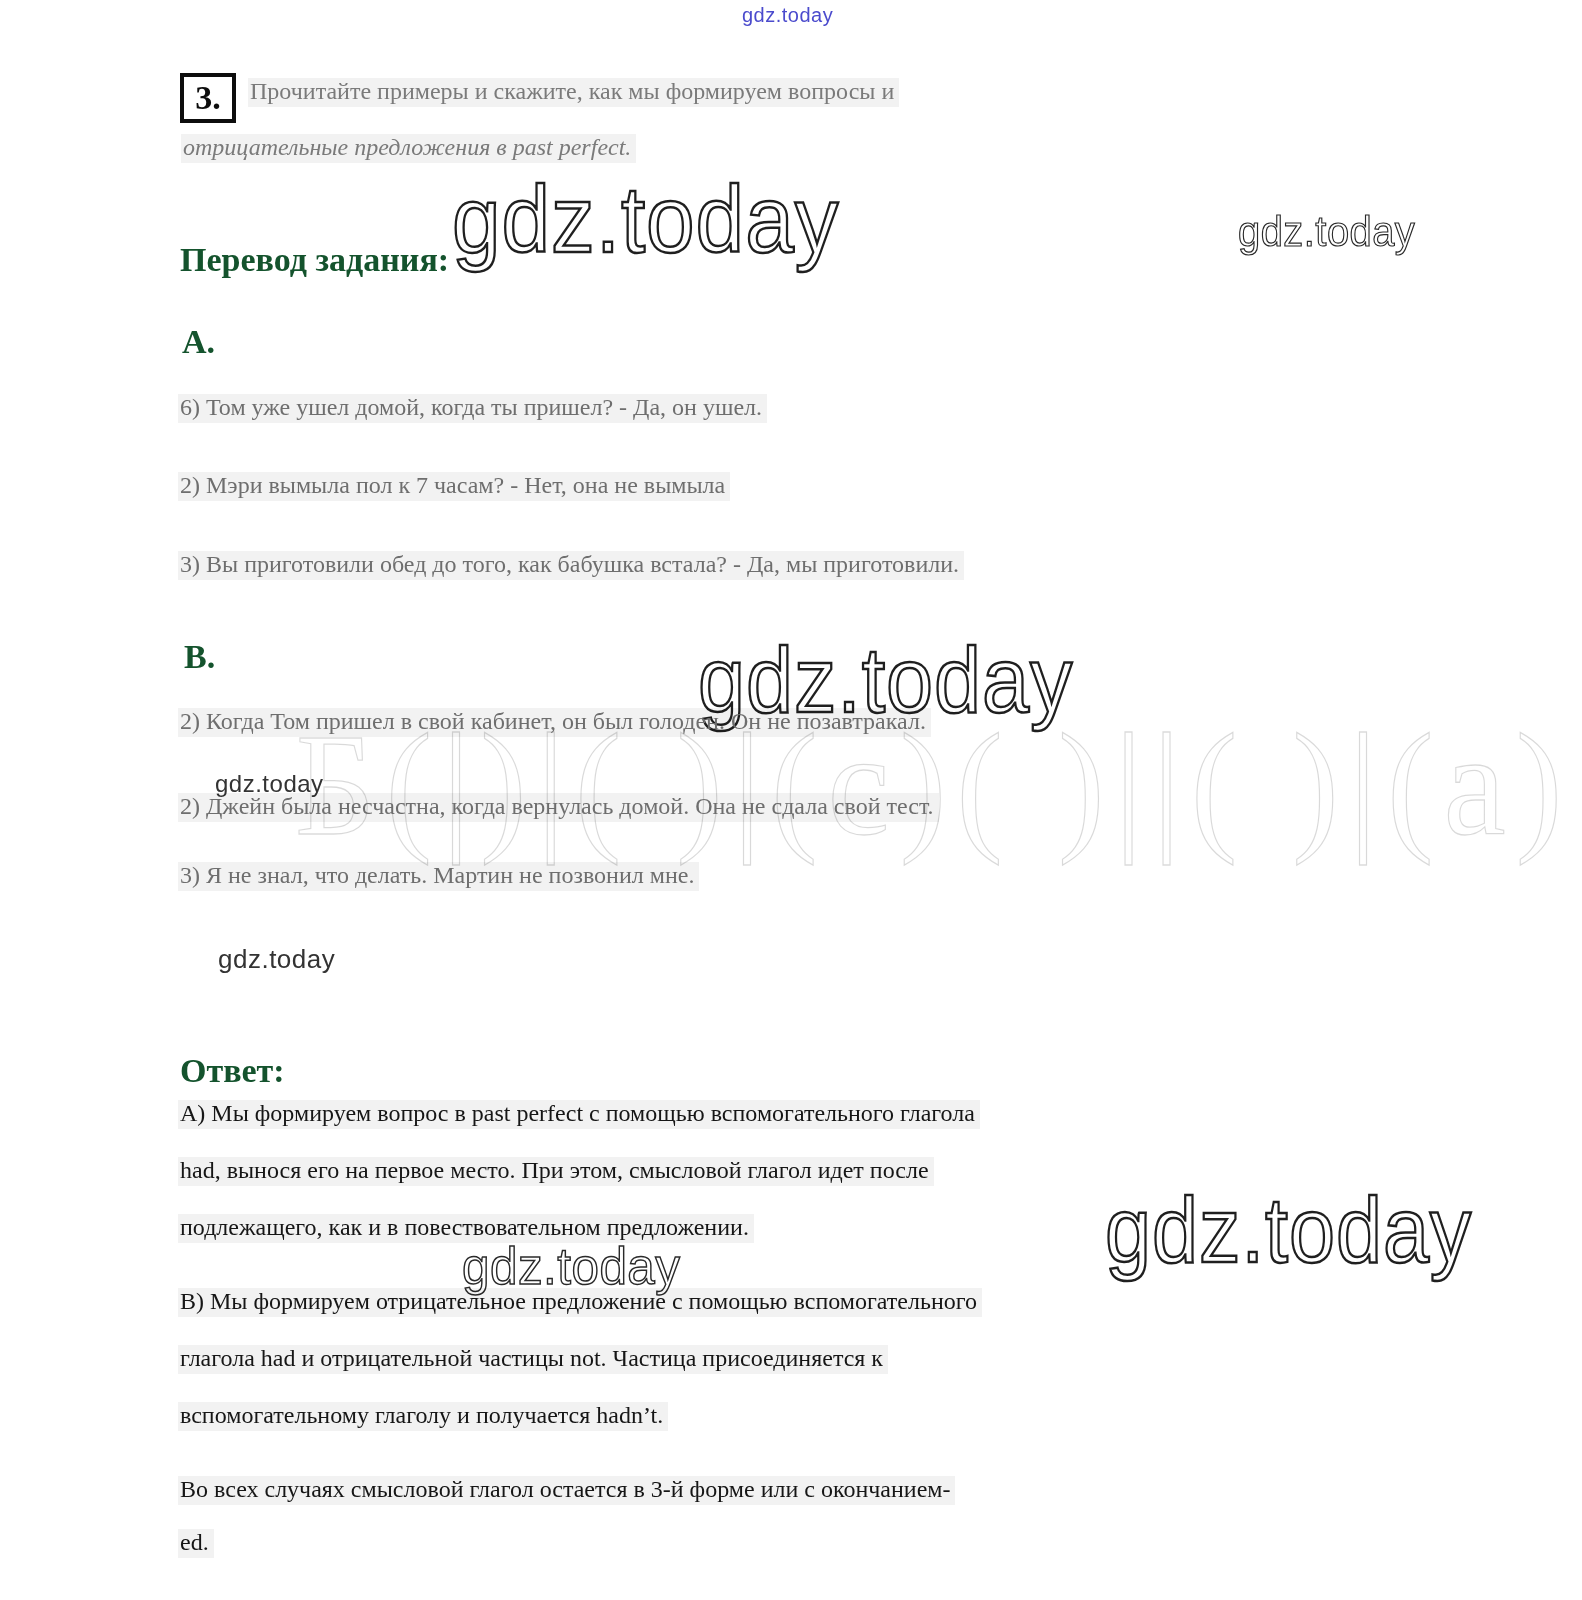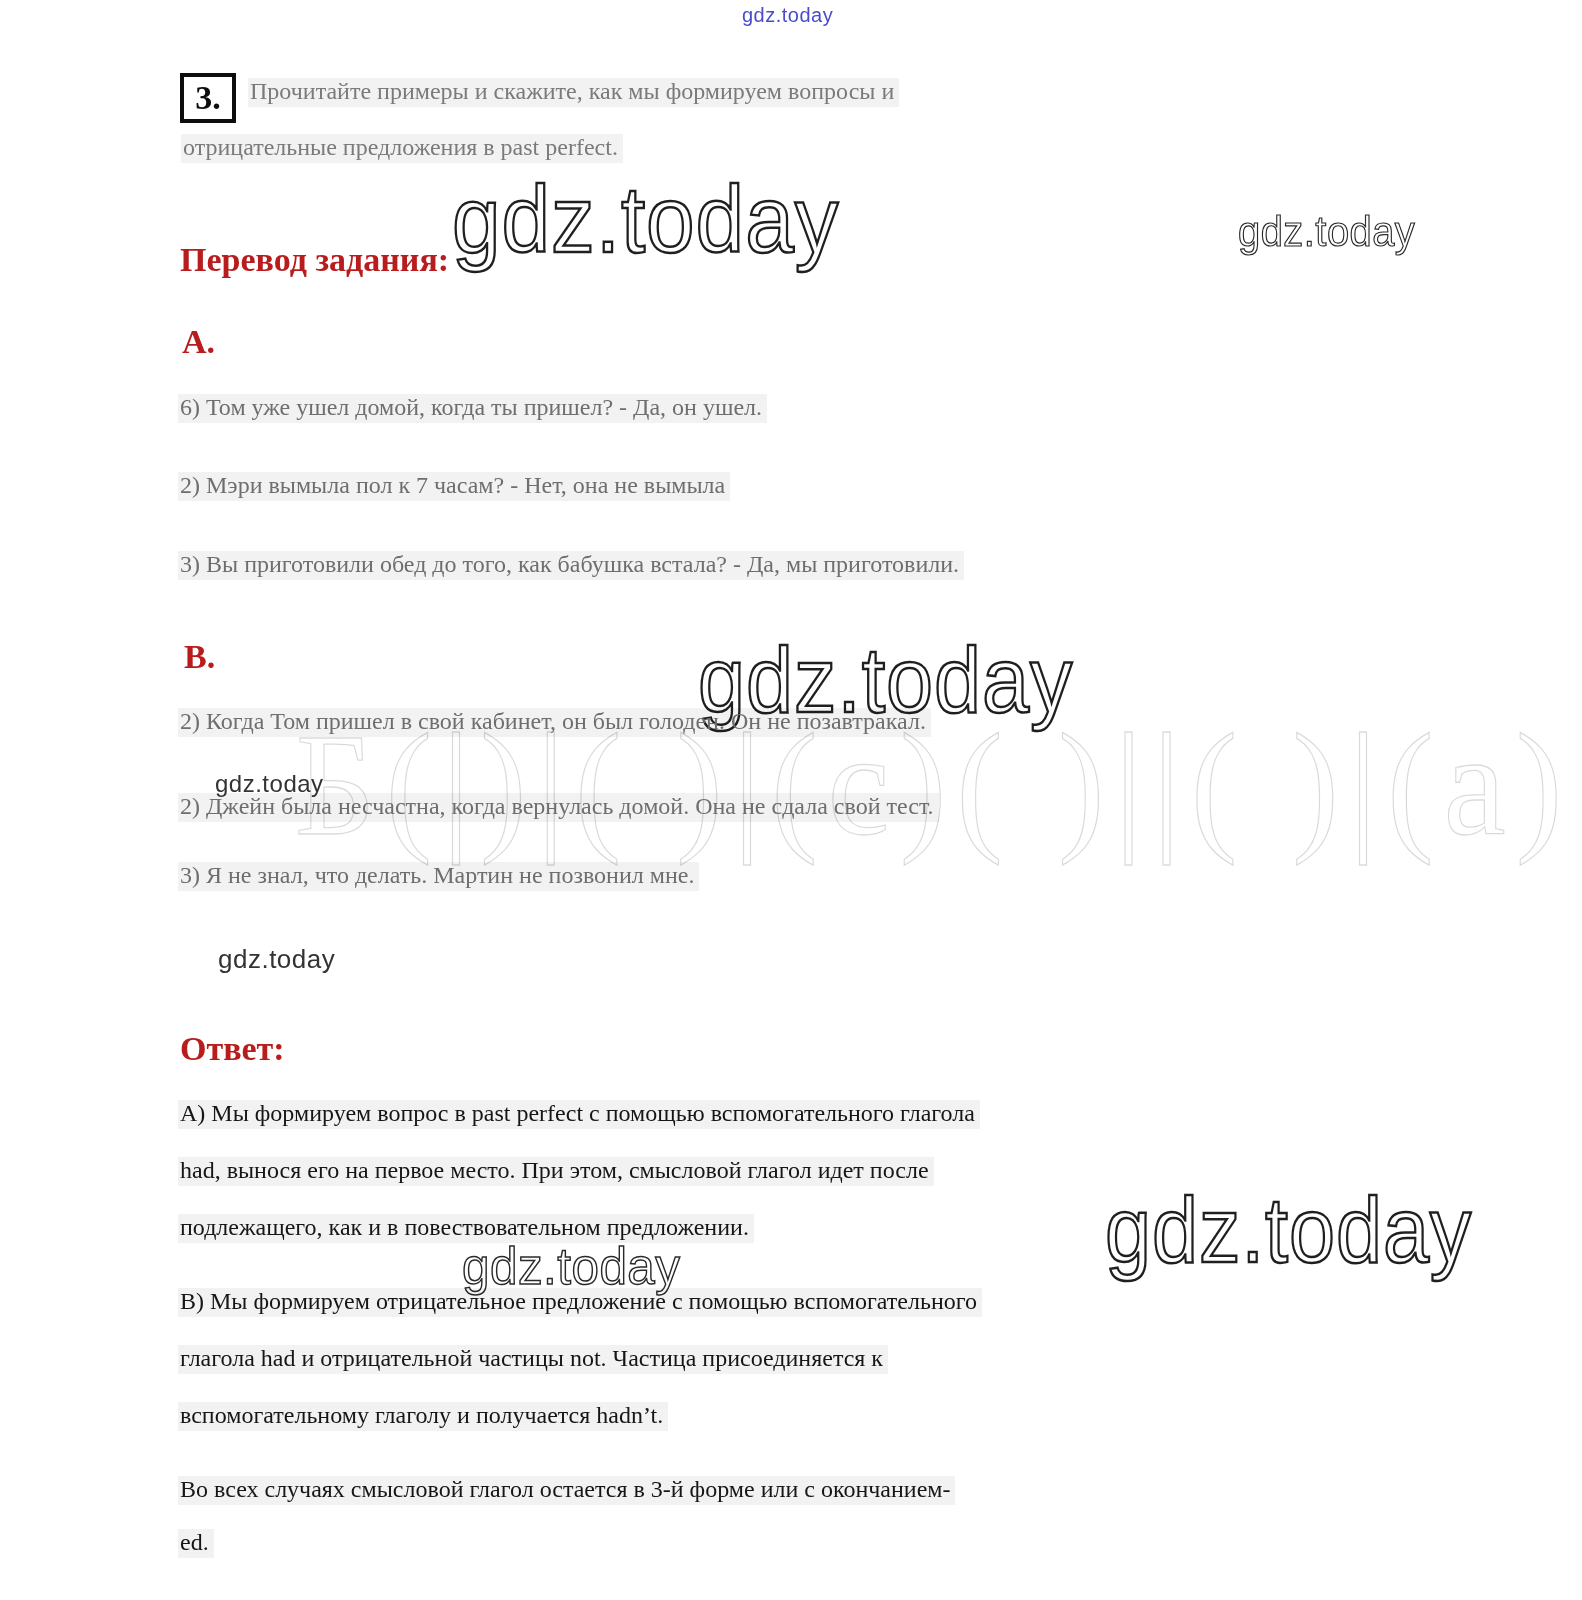--- a/index.html
+++ b/index.html
@@ -28,21 +28,21 @@
     padding: 1px 5px 2px 2px;
   }
   .gray  { color: #6e6e6e; }
   .dark  { color: #161616; }
   .taskgray { color: #7a7a7a; }
 
   .heading {
     font-family: "Liberation Serif", serif;
     font-weight: bold;
     font-size: 34px;
-    color: #b91c1c;
+    color: #14532d;
     white-space: nowrap;
   }
 
   
   .numbox {
     width: 48px;
     height: 42px;
     border: 4px solid #0d0d0d;
     display: flex;
     align-items: center;
@@ -92,21 +92,21 @@
 
   <div class="abs wm wm-blue" style="left:742px; top:4px; font-size:20px;">gdz.today</div>
 
   <div class="abs wm wm-ghost" style="left:295px; top:700px; font-size:140px; transform:scaleY(1.05);">Б(|)|( )|(с)( )||( )|(а)|( )W</div>
 
   <div class="abs numbox" style="left:180px; top:73px;">
     <span>3.</span>
   </div>
 
   <div class="abs line taskgray" style="left:248px; top:78px;">Прочитайте примеры и скажите, как мы формируем вопросы и</div>
-  <div class="abs line taskgray" style="left:181px; top:134px;">отрицательные предложения в past perfect.</div>
+  <div class="abs line taskgray" style="left:181px; top:134px;font-style:italic;">отрицательные предложения в past perfect.</div>
 
   <div class="abs wm wm-hero" style="left:452px; top:165px; font-size:95px; transform:scaleX(0.92);">gdz.today</div>
 
   <div class="abs wm wm-outline-small" style="left:1238px; top:208px; font-size:42px; transform:scaleX(0.95);">gdz.today</div>
 
   <div class="abs heading" style="left:180px; top:241px;">Перевод задания:</div>
 
   <div class="abs heading" style="left:182px; top:323px;">А.</div>
   <div class="abs line gray" style="left:178px; top:394px;">6) Том уже ушел домой, когда ты пришел? - Да, он ушел.</div>
   <div class="abs line gray" style="left:178px; top:472px;">2) Мэри вымыла пол к 7 часам? - Нет, она не вымыла</div>
@@ -118,21 +118,21 @@
 
   <div class="abs line gray" style="left:178px; top:708px;">2) Когда Том пришел в свой кабинет, он был голоден. Он не позавтракал.</div>
 
   <div class="abs wm wm-solid-small" style="left:215px; top:770px; font-size:24px;">gdz.today</div>
 
   <div class="abs line gray" style="left:178px; top:793px;">2) Джейн была несчастна, когда вернулась домой. Она не сдала свой тест.</div>
   <div class="abs line gray" style="left:178px; top:862px;">3) Я не знал, что делать. Мартин не позвонил мне.</div>
 
   <div class="abs wm wm-solid-small" style="left:218px; top:944px; font-size:26px;">gdz.today</div>
 
-  <div class="abs heading" style="left:180px; top:1030px;">Ответ:</div>
+  <div class="abs heading" style="left:180px; top:1052px;">Ответ:</div>
 
   <div class="abs line dark" style="left:178px; top:1100px;">А) Мы формируем вопрос в past perfect с помощью вспомогательного глагола</div>
   <div class="abs line dark" style="left:178px; top:1157px;">had, вынося его на первое место. При этом, смысловой глагол идет после</div>
   <div class="abs line dark" style="left:178px; top:1214px;">подлежащего, как и в повествовательном предложении.</div>
 
   <div class="abs wm wm-hero" style="left:1105px; top:1178px; font-size:92px; transform:scaleX(0.9);">gdz.today</div>
 
   <div class="abs wm wm-outline-small" style="left:462px; top:1236px; font-size:52px; -webkit-text-stroke-width:1.5px; transform:scaleX(0.95);">gdz.today</div>
 
   <div class="abs line dark" style="left:178px; top:1288px;">В) Мы формируем отрицательное предложение с помощью вспомогательного</div>

